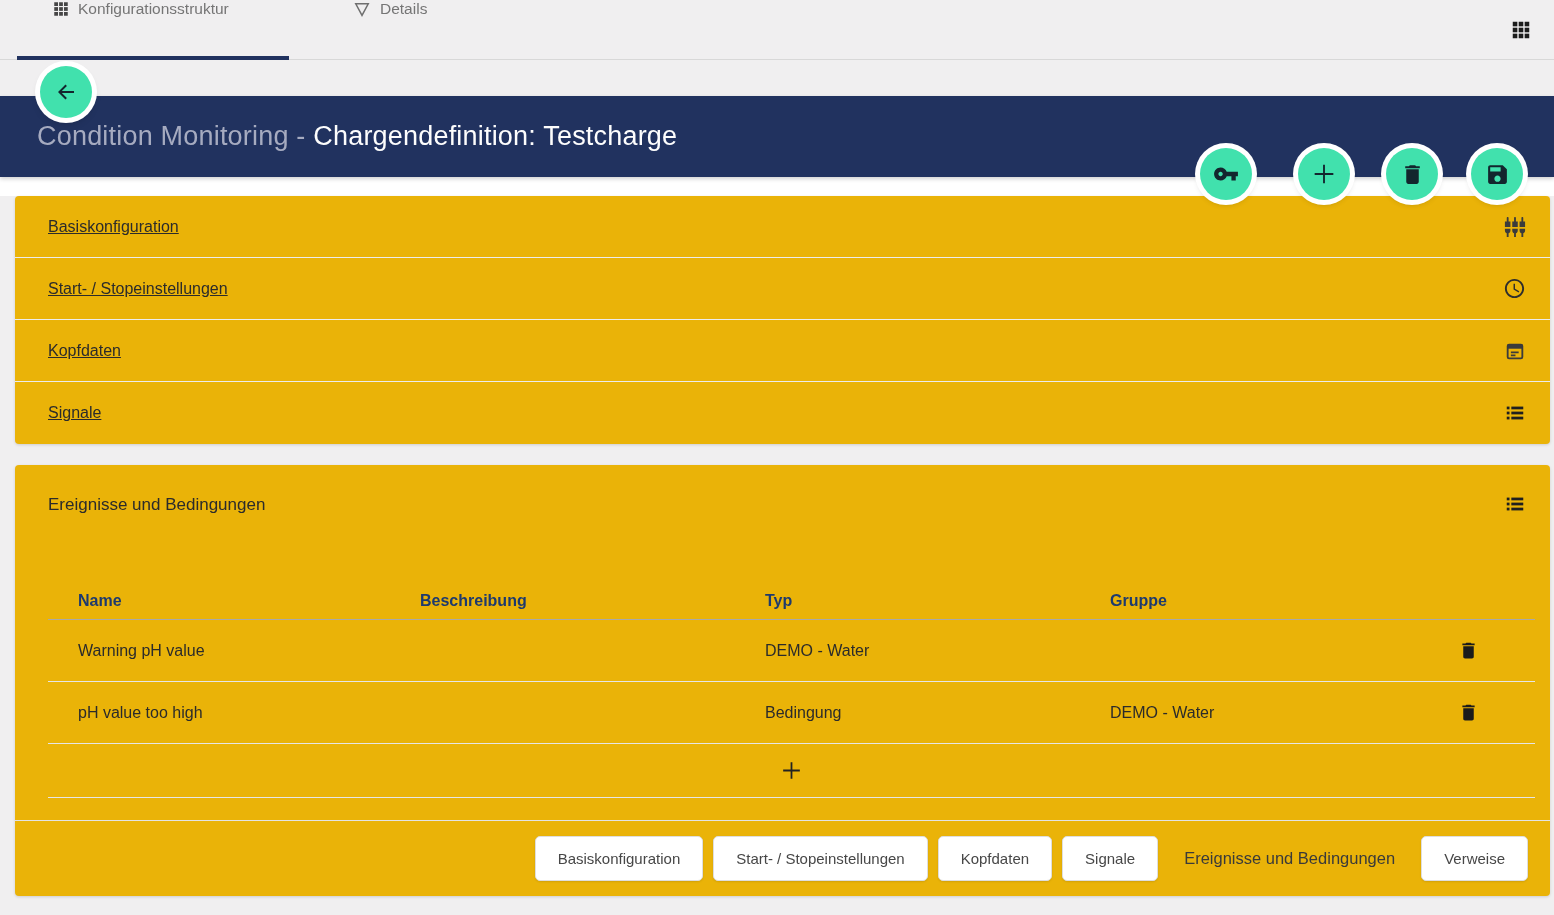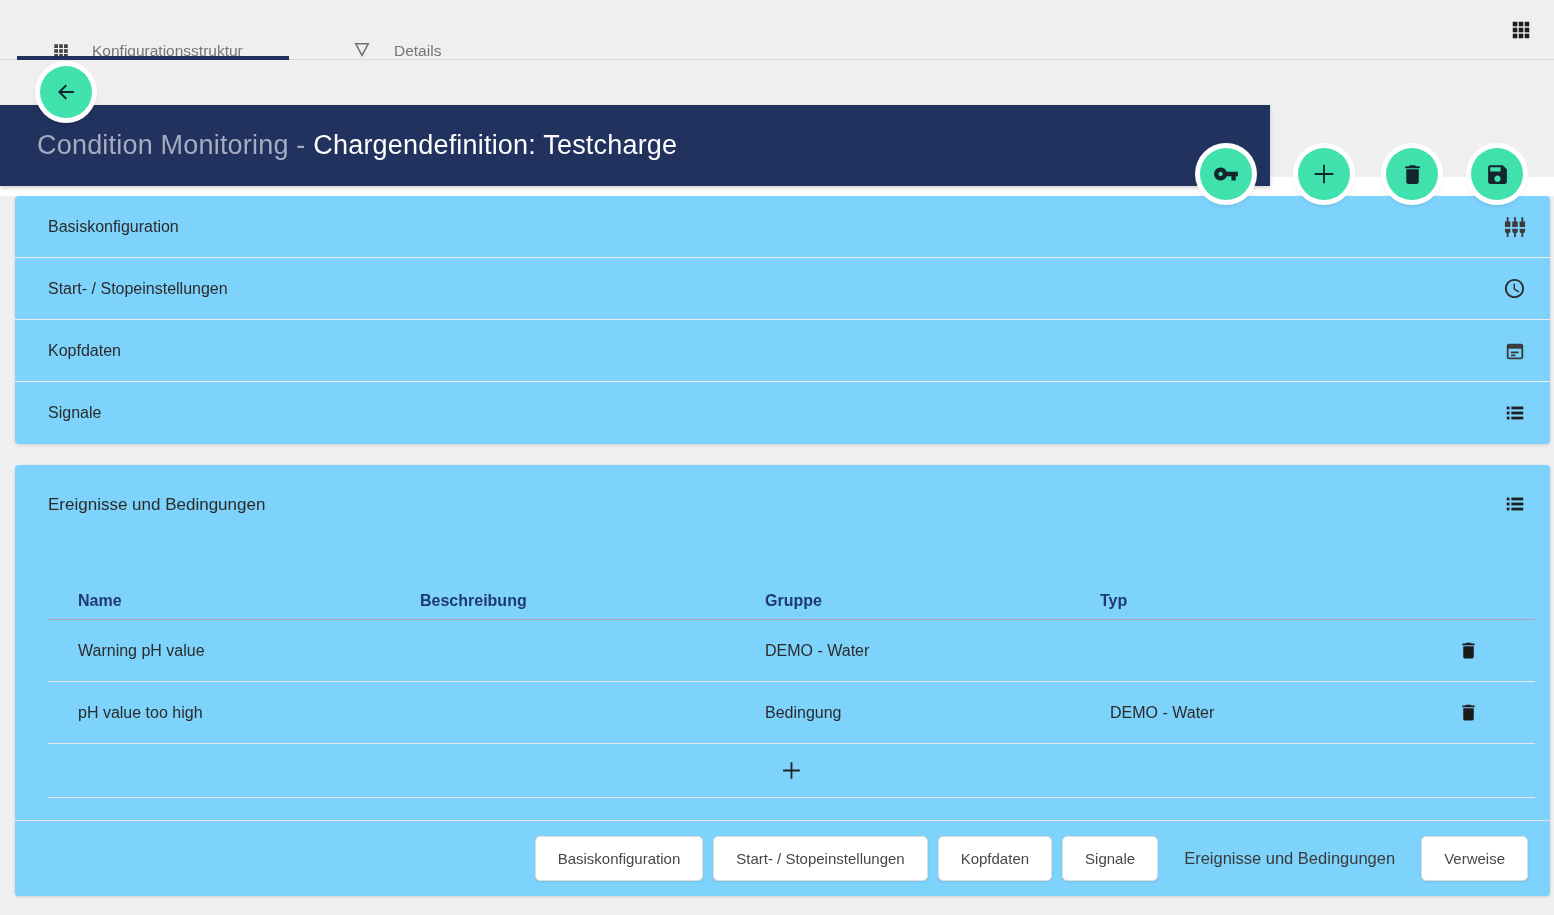--- a/index.html
+++ b/index.html
@@ -11,60 +11,60 @@
     overflow:hidden;
     color:#2b2b2b;
   }
   
   .tabbar {
     position:absolute; top:0; left:0; width:1554px; height:60px;
     background:#f0eff0; border-bottom:1px solid #d8d8d8;
   }
   .tab {
     position:absolute; top:0; height:60px;
-    display:flex; align-items:flex-end; gap:22px;
+    display:flex; align-items:flex-start; gap:8px;
     color:#757575; font-size:15.5px; cursor:pointer;
   }
   .tab-underline {
     position:absolute; left:17px; bottom:-1px; width:272px; height:4px;
     background:#21325f;
   }
   .apps-btn { position:absolute; right:22px; top:19px; width:22px; height:22px; cursor:pointer; }
   
   .white-strip { position:absolute; top:177px; left:0; width:1554px; height:19px; background:#ffffff; }
   
   .back-btn {
     position:absolute; left:40px; top:66px; width:52px; height:52px; border-radius:50%;
     background:#41e1ad; display:flex; align-items:center; justify-content:center;
     box-shadow:0 0 0 5px #ffffff, 0 4px 8px rgba(0,0,0,.28);
     z-index:30; cursor:pointer;
   }
   
   .header {
-    position:absolute; top:105px; left:0; width:1270px; height:81px;
+    position:absolute; top:96px; left:0; width:1554px; height:81px;
     background:#21325f; display:flex; align-items:center; padding-left:37px;
     box-shadow:0 2px 4px rgba(0,0,0,.18); z-index:10;
   }
   .header .title { font-size:27px; letter-spacing:.2px; white-space:pre; }
   .title-prefix { color:#a6abc0; }
   .title-main { color:#fdfdfd; }
   .fab {
     position:absolute; width:52px; height:52px; border-radius:50%;
     background:#41e1ad; display:flex; align-items:center; justify-content:center;
     box-shadow:0 0 0 5px #ffffff, 0 3px 7px rgba(0,0,0,.30);
     z-index:20; cursor:pointer;
   }
   .fab-key   { left:1200px; top:148px; }
   .fab-add   { left:1298px; top:148px; }
   .fab-del   { left:1386px; top:148px; }
   .fab-save  { left:1471px; top:148px; }
   
   .card {
-    position:absolute; left:15px; width:1535px; background:#7dd3fc;
-    border-radius:4px; box-shadow:0 1px 3px rgba(0,0,0,.14);
+    position:absolute; left:15px; width:1535px; background:#eab308;
+    border-radius:4px; box-shadow:0 1px 3px rgba(0,0,0,.14);text-decoration:underline;
   }
   .card1 { top:196px; height:248px; }
   .section-row {
     height:62px; display:flex; align-items:center; justify-content:space-between;
     padding:0 24px 0 33px; border-bottom:1px solid #ececec; cursor:pointer;
     font-size:16px; color:#2b2b2b;
   }
   .section-row:last-child { border-bottom:none; }
   
   .card2 { top:465px; height:431px; }
@@ -240,22 +240,22 @@
         <rect x="8" y="10.5" width="13" height="3"></rect>
       <rect x="3" y="16" width="3" height="3"></rect>
         <rect x="8" y="16" width="13" height="3"></rect>
     </svg>
   </div>
 
   <div class="tablewrap">
     <div class="t-row t-head">
       <div class="c c-name">Name</div>
       <div class="c c-desc">Beschreibung</div>
+      <div class="c c-typ">Typ</div>
       <div class="c c-gruppe">Gruppe</div>
-      <div class="c c-typ">Typ</div>
       <div class="c-actions"></div>
     </div>
 
     <div class="t-row t-data">
       <div class="c c-name">Warning pH value</div>
       <div class="c c-desc"></div>
       <div class="c c-gruppe">DEMO - Water</div>
       <div class="c-actions">
         <button class="row-del">
           <span>

